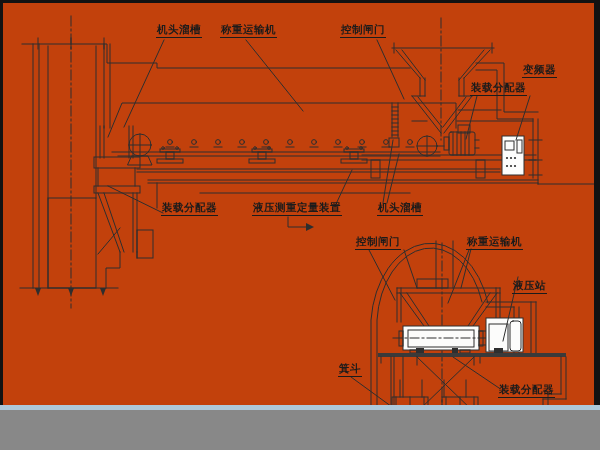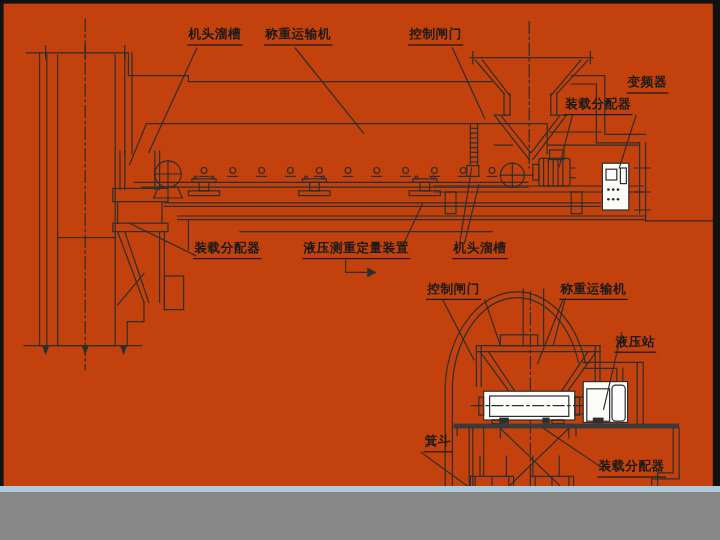--- a/index.html
+++ b/index.html
@@ -274,21 +274,21 @@
   <div class="lbl" style="left:220px;top:24px">称重运输机</div>
   <div class="lbl" style="left:340px;top:24px">控制闸门</div>
   <div class="lbl" style="left:470px;top:82px">装载分配器</div>
   <div class="lbl" style="left:522px;top:64px">变频器</div>
   <div class="lbl" style="left:161px;top:202px">装载分配器</div>
   <div class="lbl" style="left:252px;top:202px">液压测重定量装置</div>
   <div class="lbl" style="left:377px;top:202px">机头溜槽</div>
   <div class="lbl" style="left:355px;top:236px">控制闸门</div>
   <div class="lbl" style="left:466px;top:236px">称重运输机</div>
   <div class="lbl" style="left:512px;top:280px">液压站</div>
-  <div class="lbl" style="left:353px;top:363px">箕斗</div>
+  <div class="lbl" style="left:338px;top:363px">箕斗</div>
   <div class="lbl" style="left:498px;top:384px">装载分配器</div>
 
   <div class="frame-edge" style="left:0;top:0;width:600px;height:3px"></div>
   <div class="frame-edge" style="left:0;top:0;width:3px;height:444px"></div>
   <div class="frame-edge" style="left:594px;top:0;width:6px;height:444px"></div>
   <div class="frame-edge" style="left:0;top:439px;width:600px;height:6px"></div>
   <div class="bottom-strip"></div>
 
 </div>
 

